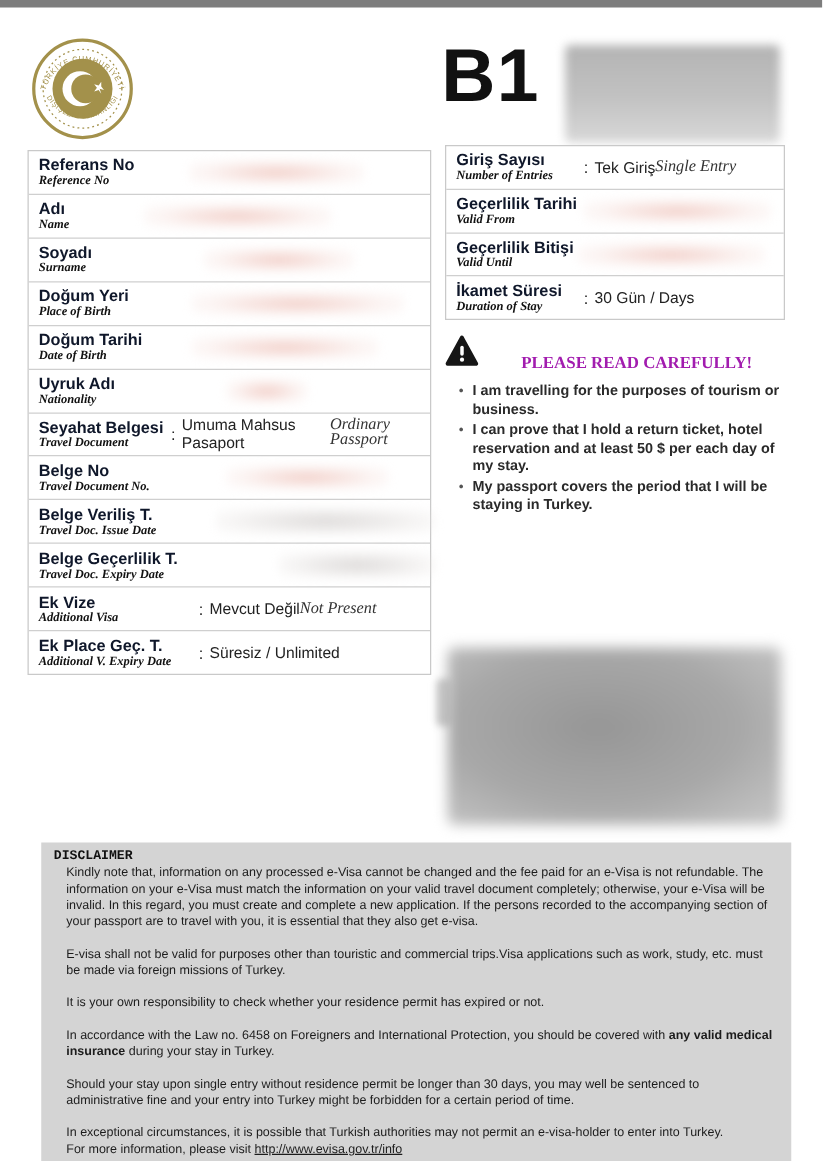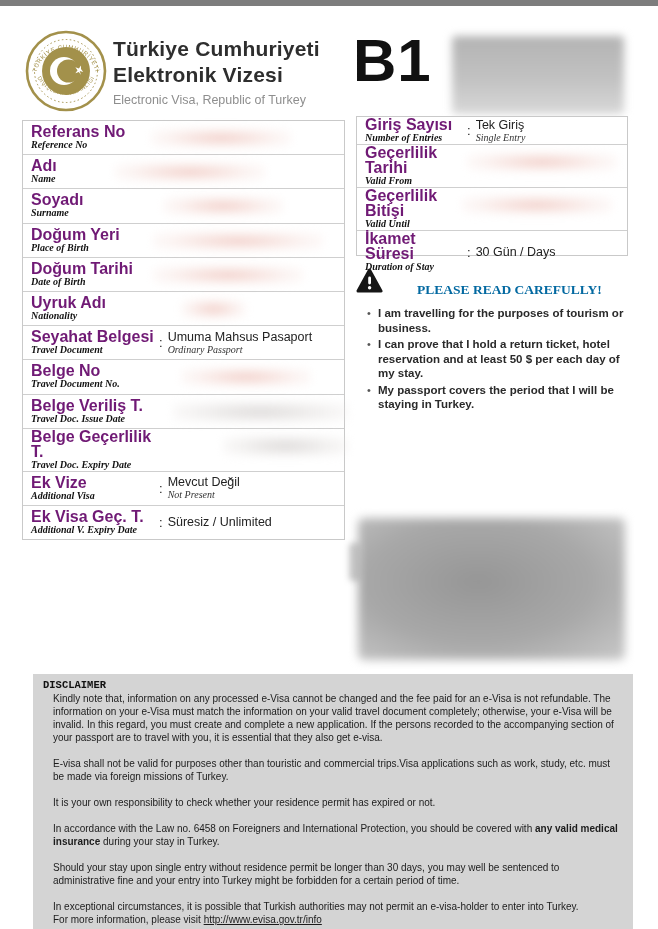--- a/index.html
+++ b/index.html
@@ -18,38 +18,38 @@
 
   
   .fields-box{position:absolute;border:1px solid #c9c9c9;background:#fff;display:flex;flex-direction:column;}
   #left-box{left:22px;top:120px;width:321px;height:418px;}
   #right-box{left:356px;top:116px;width:270px;height:138px;}
   .frow{flex:1;display:flex;align-items:center;border-bottom:1px solid #cfcfcf;position:relative;}
   .frow:last-child{border-bottom:none;}
   .lbl{padding-left:8px;display:flex;flex-direction:column;justify-content:center;}
   #left-box .lbl{width:128px;}
   #right-box .lbl{width:102px;}
-  .lbl-tr{font-size:16px;font-weight:bold;color:#701a75;line-height:15px;}
+  .lbl-tr{font-size:13px;font-weight:bold;color:#0f172a;line-height:15px;}
   .lbl-en{font-family:"Liberation Serif",serif;font-style:italic;font-weight:bold;font-size:10px;color:#111;line-height:12px;}
   .val{display:flex;align-items:center;gap:5px;}
   .colon{font-size:13px;color:#222;}
-  .val-lines{display:flex;flex-direction:column;justify-content:center;}
+  .val-lines{display:flex;flex-direction:row;justify-content:center;}
   .val-tr{font-size:12.5px;color:#222;line-height:14px;}
-  .val-en{font-family:"Liberation Serif",serif;font-style:italic;font-size:10px;color:#333;line-height:12px;}
+  .val-en{font-family:"Liberation Serif",serif;font-style:italic;font-size:13px;color:#333;line-height:12px;}
   .val-single{font-size:12.5px;color:#222;}
   .redact-pink{position:absolute;top:7px;height:20px;border-radius:8px;filter:blur(4px);
     background:radial-gradient(ellipse at 50% 50%,rgba(232,170,158,0.55) 0%,rgba(246,226,222,0.35) 60%,rgba(255,255,255,0) 100%);}
   .redact-gray-s{position:absolute;top:6px;height:22px;border-radius:8px;filter:blur(4px);
     background:radial-gradient(ellipse at 50% 50%,rgba(190,185,183,0.5) 0%,rgba(230,226,224,0.3) 65%,rgba(255,255,255,0) 100%);}
 
   
   #warning{position:absolute;left:356px;top:262px;width:272px;}
   #warning-head{display:flex;align-items:center;}
   #warning-icon{width:27px;height:25px;flex:0 0 auto;}
-  #warning-title{font-family:"Liberation Serif",serif;font-weight:bold;font-size:13.5px;color:#0369a1;margin-left:34px;margin-top:20px;}
+  #warning-title{font-family:"Liberation Serif",serif;font-weight:bold;font-size:13.5px;color:#a21caf;margin-left:34px;margin-top:20px;}
   #warning-list{margin:8px 0 0 4px;padding:0;list-style:none;}
   #warning-list li{display:flex;font-size:11.5px;color:#2a2a2a;line-height:14.5px;margin-bottom:2px;}
   #warning-list li::before{content:"•";flex:0 0 18px;text-align:center;color:#555;font-size:11px;}
   #warning-list li span{flex:1;font-weight:bold;}
 
   
   #big-redact{position:absolute;left:358px;top:518px;width:267px;height:142px;border-radius:6px;filter:blur(5px);
     background:radial-gradient(ellipse at 45% 45%,#969696 0%,#a8a8a8 55%,#c9c9c9 100%);}
   #big-redact-tab{position:absolute;left:349px;top:543px;width:13px;height:38px;border-radius:4px;filter:blur(3px);background:#c9c9c9;}
 
@@ -80,25 +80,20 @@
       <path id="arcBot" d="M 9,38 A 32.5,32.5 0 0 0 73,38" fill="none"></path>
     </defs>
     <text font-family="Liberation Sans, sans-serif" font-size="6" fill="#a3914b" letter-spacing="0.6">
       <textPath href="#arcTop" startOffset="50%" text-anchor="middle">TÜRKİYE CUMHURİYETİ</textPath>
     </text>
     <text font-family="Liberation Sans, sans-serif" font-size="5.6" fill="#a3914b" letter-spacing="0.6">
       <textPath href="#arcBot" startOffset="50%" text-anchor="middle">DIŞİŞLERİ BAKANLIĞI</textPath>
     </text>
   </svg>
 
-  <div id="title-block">
-    <div class="title-line">Türkiye Cumhuriyeti</div>
-    <div class="title-line">Elektronik Vizesi</div>
-    <div id="subtitle">Electronic Visa, Republic of Turkey</div>
-  </div>
 
   <div id="visa-type">B1</div>
   <div id="header-redact" class="redact"></div>
 
   <div id="left-box" class="fields-box">
     <div class="frow">
       <div class="lbl">
           <div class="lbl-tr">Referans No</div>
           <div class="lbl-en">Reference No</div>
         </div>
@@ -181,21 +176,21 @@
       <div class="val">
           <span class="colon">:</span>
         <span class="val-lines">
             <span class="val-tr">Mevcut Değil</span>
             <span class="val-en">Not Present</span>
           </span>
         </div>
     </div>
     <div class="frow">
       <div class="lbl">
-          <div class="lbl-tr">Ek Visa Geç. T.</div>
+          <div class="lbl-tr">Ek Place Geç. T.</div>
           <div class="lbl-en">Additional V. Expiry Date</div>
         </div>
       <div class="val">
           <span class="colon">:</span>
         <span class="val-single">Süresiz / Unlimited</span>
         </div>
     </div>
   </div>
 
   <div id="right-box" class="fields-box">

